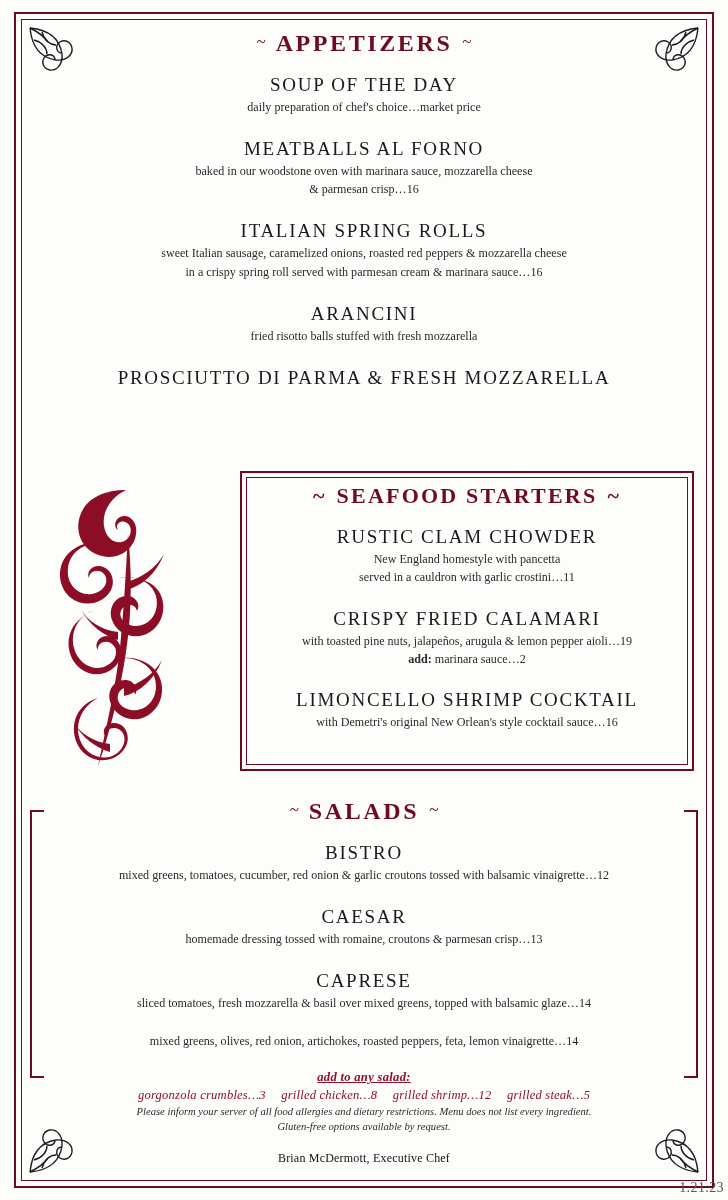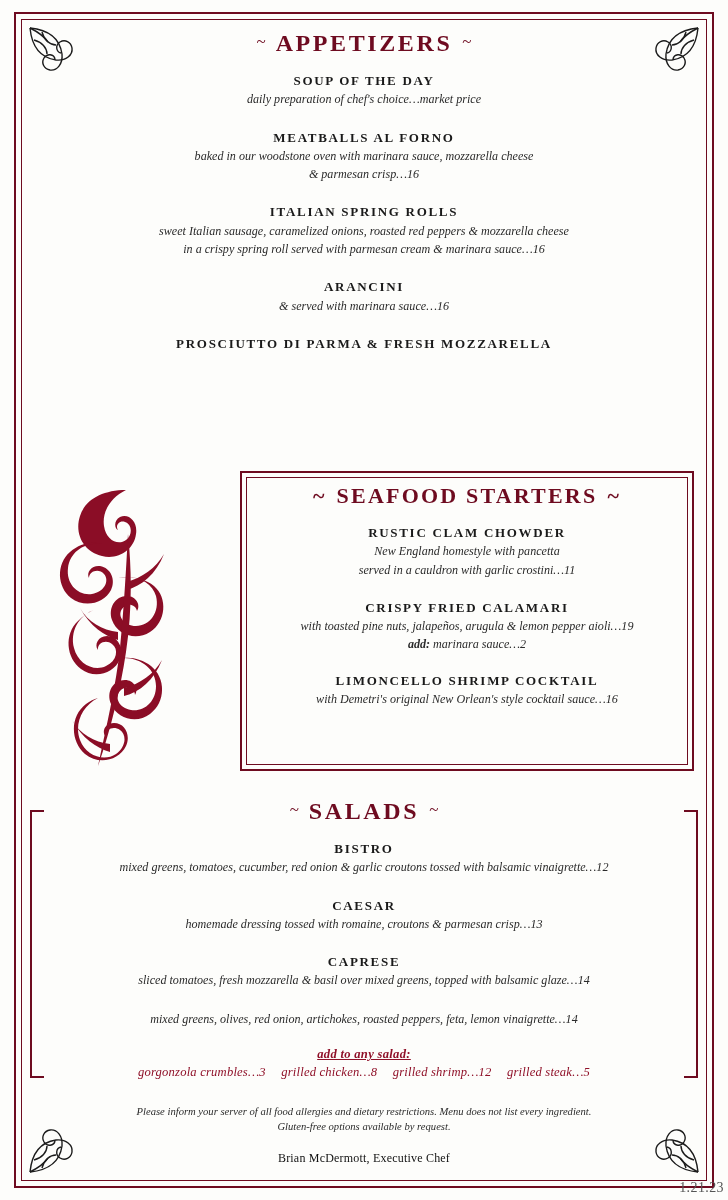--- a/index.html
+++ b/index.html
@@ -68,29 +68,27 @@
     font-weight: normal;
     letter-spacing: 0;
     line-height: 1;
     transform: translateY(-2px);
   }
   .item {
     text-align: center;
     margin-top: 14px;
   }
   .item-name {
-    font-size: 13px;
+    font-size: 19px;
     letter-spacing: 1.7px;
     color: #1a1a1a;
     line-height: 1.25;
-    font-weight: bold;
   }
   .item-desc {
     font-size: 12.1px;
-    font-style: italic;
     color: #2a2a2a;
     line-height: 1.35;
     margin-top: 2px;
   }
 
   
   .seafood-wrap {
     position: absolute;
     left: 206px;
     right: 0px;
@@ -268,21 +266,21 @@
       </div>
 
       <div class="item" style="margin-top:22px">
         <div class="item-name">ITALIAN SPRING ROLLS</div>
         <div class="item-desc">sweet Italian sausage, caramelized onions, roasted red peppers &amp; mozzarella cheese</div>
         <div class="item-desc">in a crispy spring roll served with parmesan cream &amp; marinara sauce…16</div>
       </div>
 
       <div class="item" style="margin-top:22px">
         <div class="item-name">ARANCINI</div>
-        <div class="item-desc">&amp; served with marinara sauce…16</div>
+        <div class="item-desc">fried risotto balls stuffed with fresh mozzarella</div>
       </div>
 
       <div class="item" style="margin-top:22px">
         <div class="item-name">PROSCIUTTO DI PARMA &amp; FRESH MOZZARELLA</div>
       </div>
     </div>
 
     <div class="ornament" style="left:6px; top:452px;">
       <svg viewBox="0 0 150 300" fill="currentColor">
         <path d="M86 8 C70 16 62 30 64 44 C66 58 78 64 86 58 C93 53 92 42 85 40 C79 38 75 44 78 48 C74 46 74 38 80 35 C89 31 98 40 96 52 C94 68 78 78 62 74 C44 70 34 52 40 34 C45 18 62 8 86 8 Z"></path>

